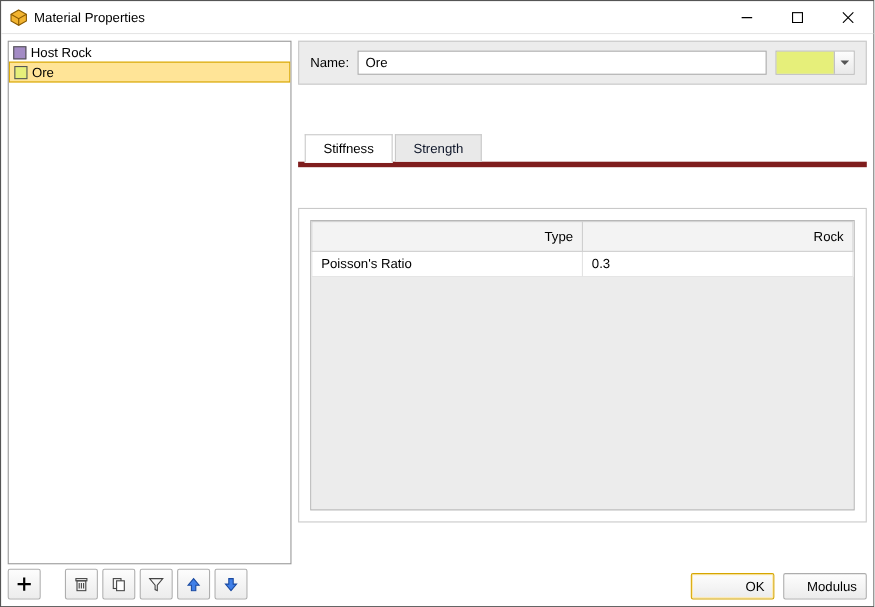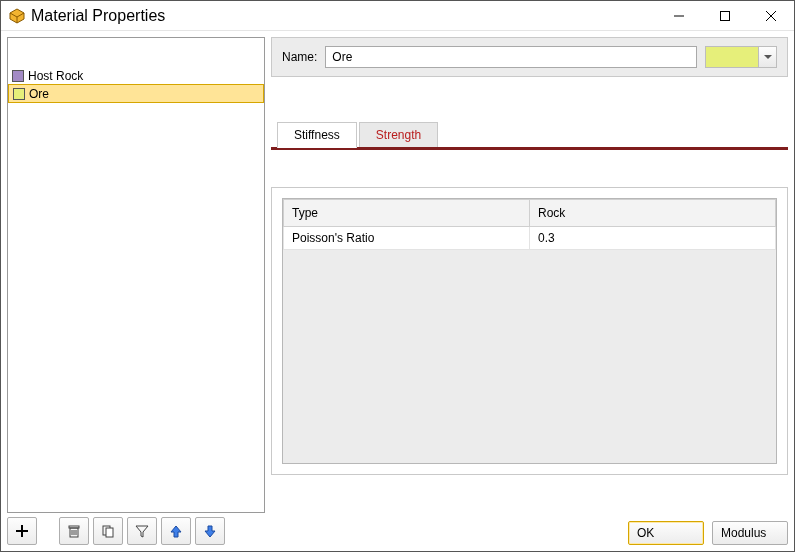--- a/index.html
+++ b/index.html
@@ -25,21 +25,21 @@
     padding: 0 0 0 8px;
     border-bottom: 1px solid #e5e5e5;
   }
   .titlebar .app-icon {
     width: 16px; height: 16px;
     margin-right: 6px;
     display: flex; align-items: center; justify-content: center;
   }
   .titlebar .title {
     flex: 1;
-    font-size: 16px;
+    font-size: 12px;
   }
   .win-controls {
     display: flex;
     height: 100%;
   }
   .win-btn {
     width: 46px;
     height: 100%;
     display: flex;
     align-items: center;
@@ -66,21 +66,20 @@
     background: #fff;
     overflow: auto;
   }
   .mat-item {
     display: flex;
     align-items: center;
     gap: 4px;
     padding: 2px 4px;
     border-bottom: 0;
     height: 19px;
-    margin-top: 28px;
   }
   .mat-item.selected {
     background: #ffe497;
     border: 1px solid #d6a600;
     margin: -1px 0 0 0;
   }
   .swatch {
     width: 12px; height: 12px;
     border: 1px solid #555;
     flex-shrink: 0;
@@ -138,32 +137,32 @@
   .color-dd {
     width: 18px;
     border-left: 1px solid #bdbdbd;
     background: linear-gradient(#fdfdfd,#e9e9e9);
     display: flex; align-items: center; justify-content: center;
   }
   .tab-strip {
     display: flex;
     margin-top: 6px;
     padding-left: 6px;
-    border-bottom: 3px solid #7f1d1d;
+    border-bottom: 5px solid #7f1d1d;
     position: relative;
     top: 1px;
     z-index: 2;
   }
   .tab {
     padding: 5px 16px;
     border: 1px solid #c9c9c9;
     border-bottom: none;
     background: #e9e9e9;
     margin-right: 2px;
-    color: #b91c1c;
+    color: #0f172a;
     position: relative;
   }
   .tab.active {
     background: #fff;
     color: #000;
     border-bottom: 1px solid #fff;
     margin-bottom: -1px;
   }
   .tab-body {
     flex: 1;
@@ -184,21 +183,21 @@
   table.grid {
     width: 100%;
     border-collapse: collapse;
     background: #fff;
   }
   table.grid th {
     background: #f3f3f3;
     font-weight: normal;
     padding: 6px 8px;
     border: 1px solid #cfcfcf;
-    text-align: left;
+    text-align: right;
   }
   table.grid td {
     padding: 4px 8px;
     border: 1px solid #e3e3e3;
     background: #fff;
     margin-left: 16px;
   }
   .grid-fill {
     flex: 1;
     background: #ececec;
@@ -210,21 +209,21 @@
     padding: 8px 0 0 0;
   }
   .btn {
     min-width: 76px;
     height: 24px;
     border: 1px solid #adadad;
     background: linear-gradient(#fdfdfd,#ececec);
     border-radius: 2px;
     display: flex;
     align-items: center;
-    justify-content: flex-start;
+    justify-content: flex-end;
     padding: 0 8px;
   }
   .btn.primary {
     border: 1px solid #d6a600;
     box-shadow: inset 0 0 0 1px #ffe9a8;
   }
 </style>
 </head>
 <body>
 

